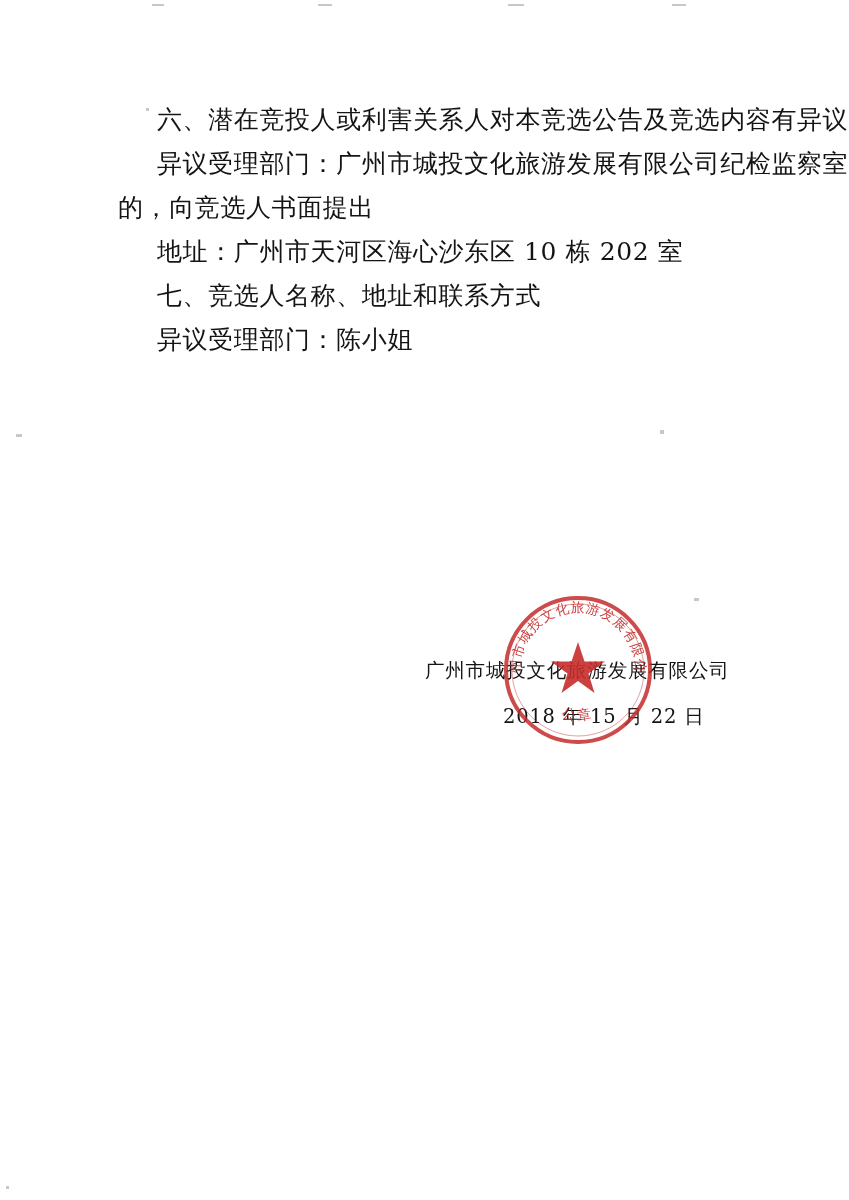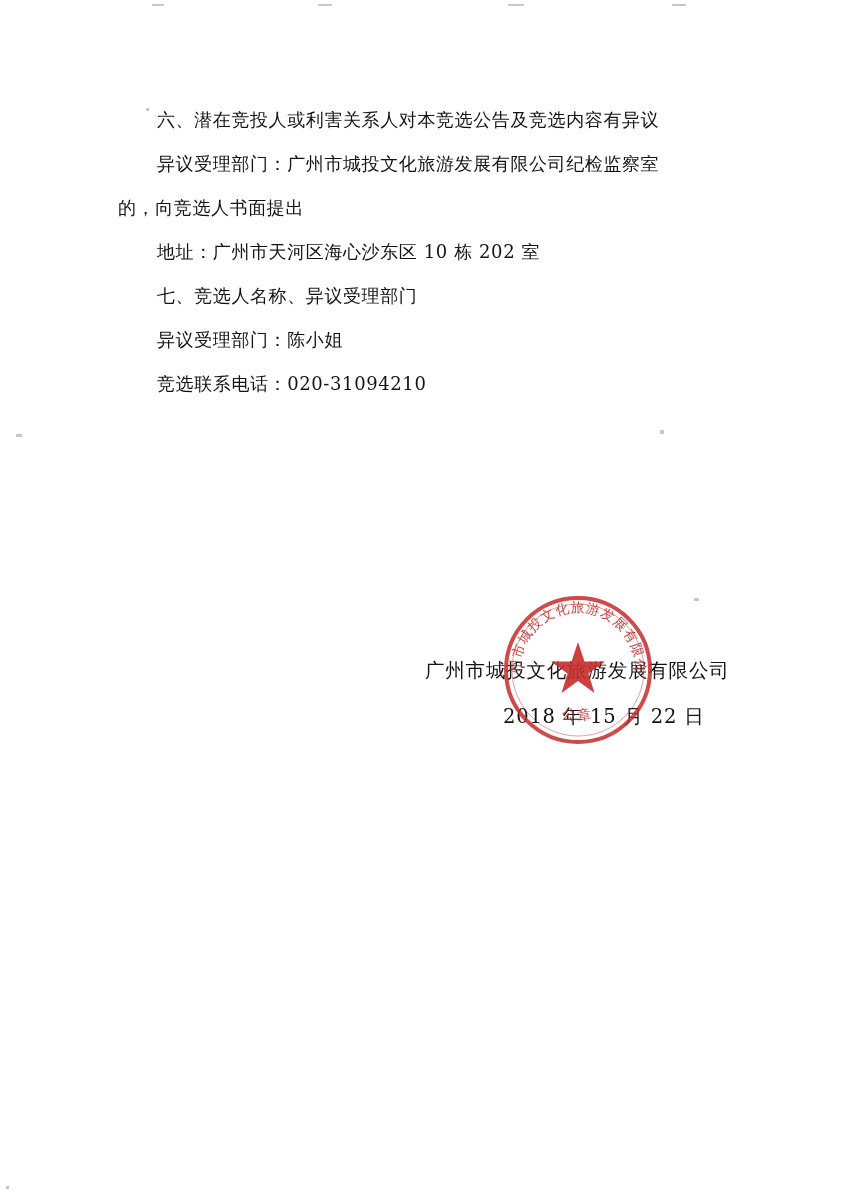--- a/index.html
+++ b/index.html
@@ -25,21 +25,21 @@
   }
 
   .doc-body {
     position: absolute;
     left: 118px;
     top: 98px;
     width: 620px;
   }
 
   .line {
-    font-size: 18px;
+    font-size: 25px;
     line-height: 44px;
     letter-spacing: .6px;
     white-space: pre;
     color: #141414;
   }
   .indent {
     padding-left: 39px;
   }
 
   .sign-block {
@@ -93,23 +93,22 @@
   <div class="scan-mark" style="left:16px;top:434px;width:6px;height:3px;"></div>
   <div class="scan-mark" style="left:660px;top:430px;width:4px;height:4px;"></div>
   <div class="scan-mark" style="left:694px;top:598px;width:5px;height:3px;"></div>
   <div class="scan-mark" style="left:6px;top:1186px;width:3px;height:3px;"></div>
 
   <div class="doc-body">
     <div class="line indent">六、潜在竞投人或利害关系人对本竞选公告及竞选内容有异议</div>
     <div class="line indent">异议受理部门：广州市城投文化旅游发展有限公司纪检监察室</div>
     <div class="line">的，向竞选人书面提出</div>
     <div class="line indent">地址：广州市天河区海心沙东区 10 栋 202 室</div>
-    <div class="line indent">七、竞选人名称、异议受理部门</div>
+    <div class="line indent">七、竞选人名称、地址和联系方式</div>
     <div class="line indent">异议受理部门：陈小姐</div>
-    <div class="line indent">竞选联系电话：020-31094210</div>
   </div>
 
   <div class="sign-block">
     <div class="sign-line">广州市城投文化旅游发展有限公司</div>
     <div class="sign-line" style="padding-left:78px;">2018 年 15 月 22 日</div>
   </div>
 
   <div class="seal">
     <svg width="160" height="160" viewBox="0 0 160 160" aria-hidden="true">
       <defs>

